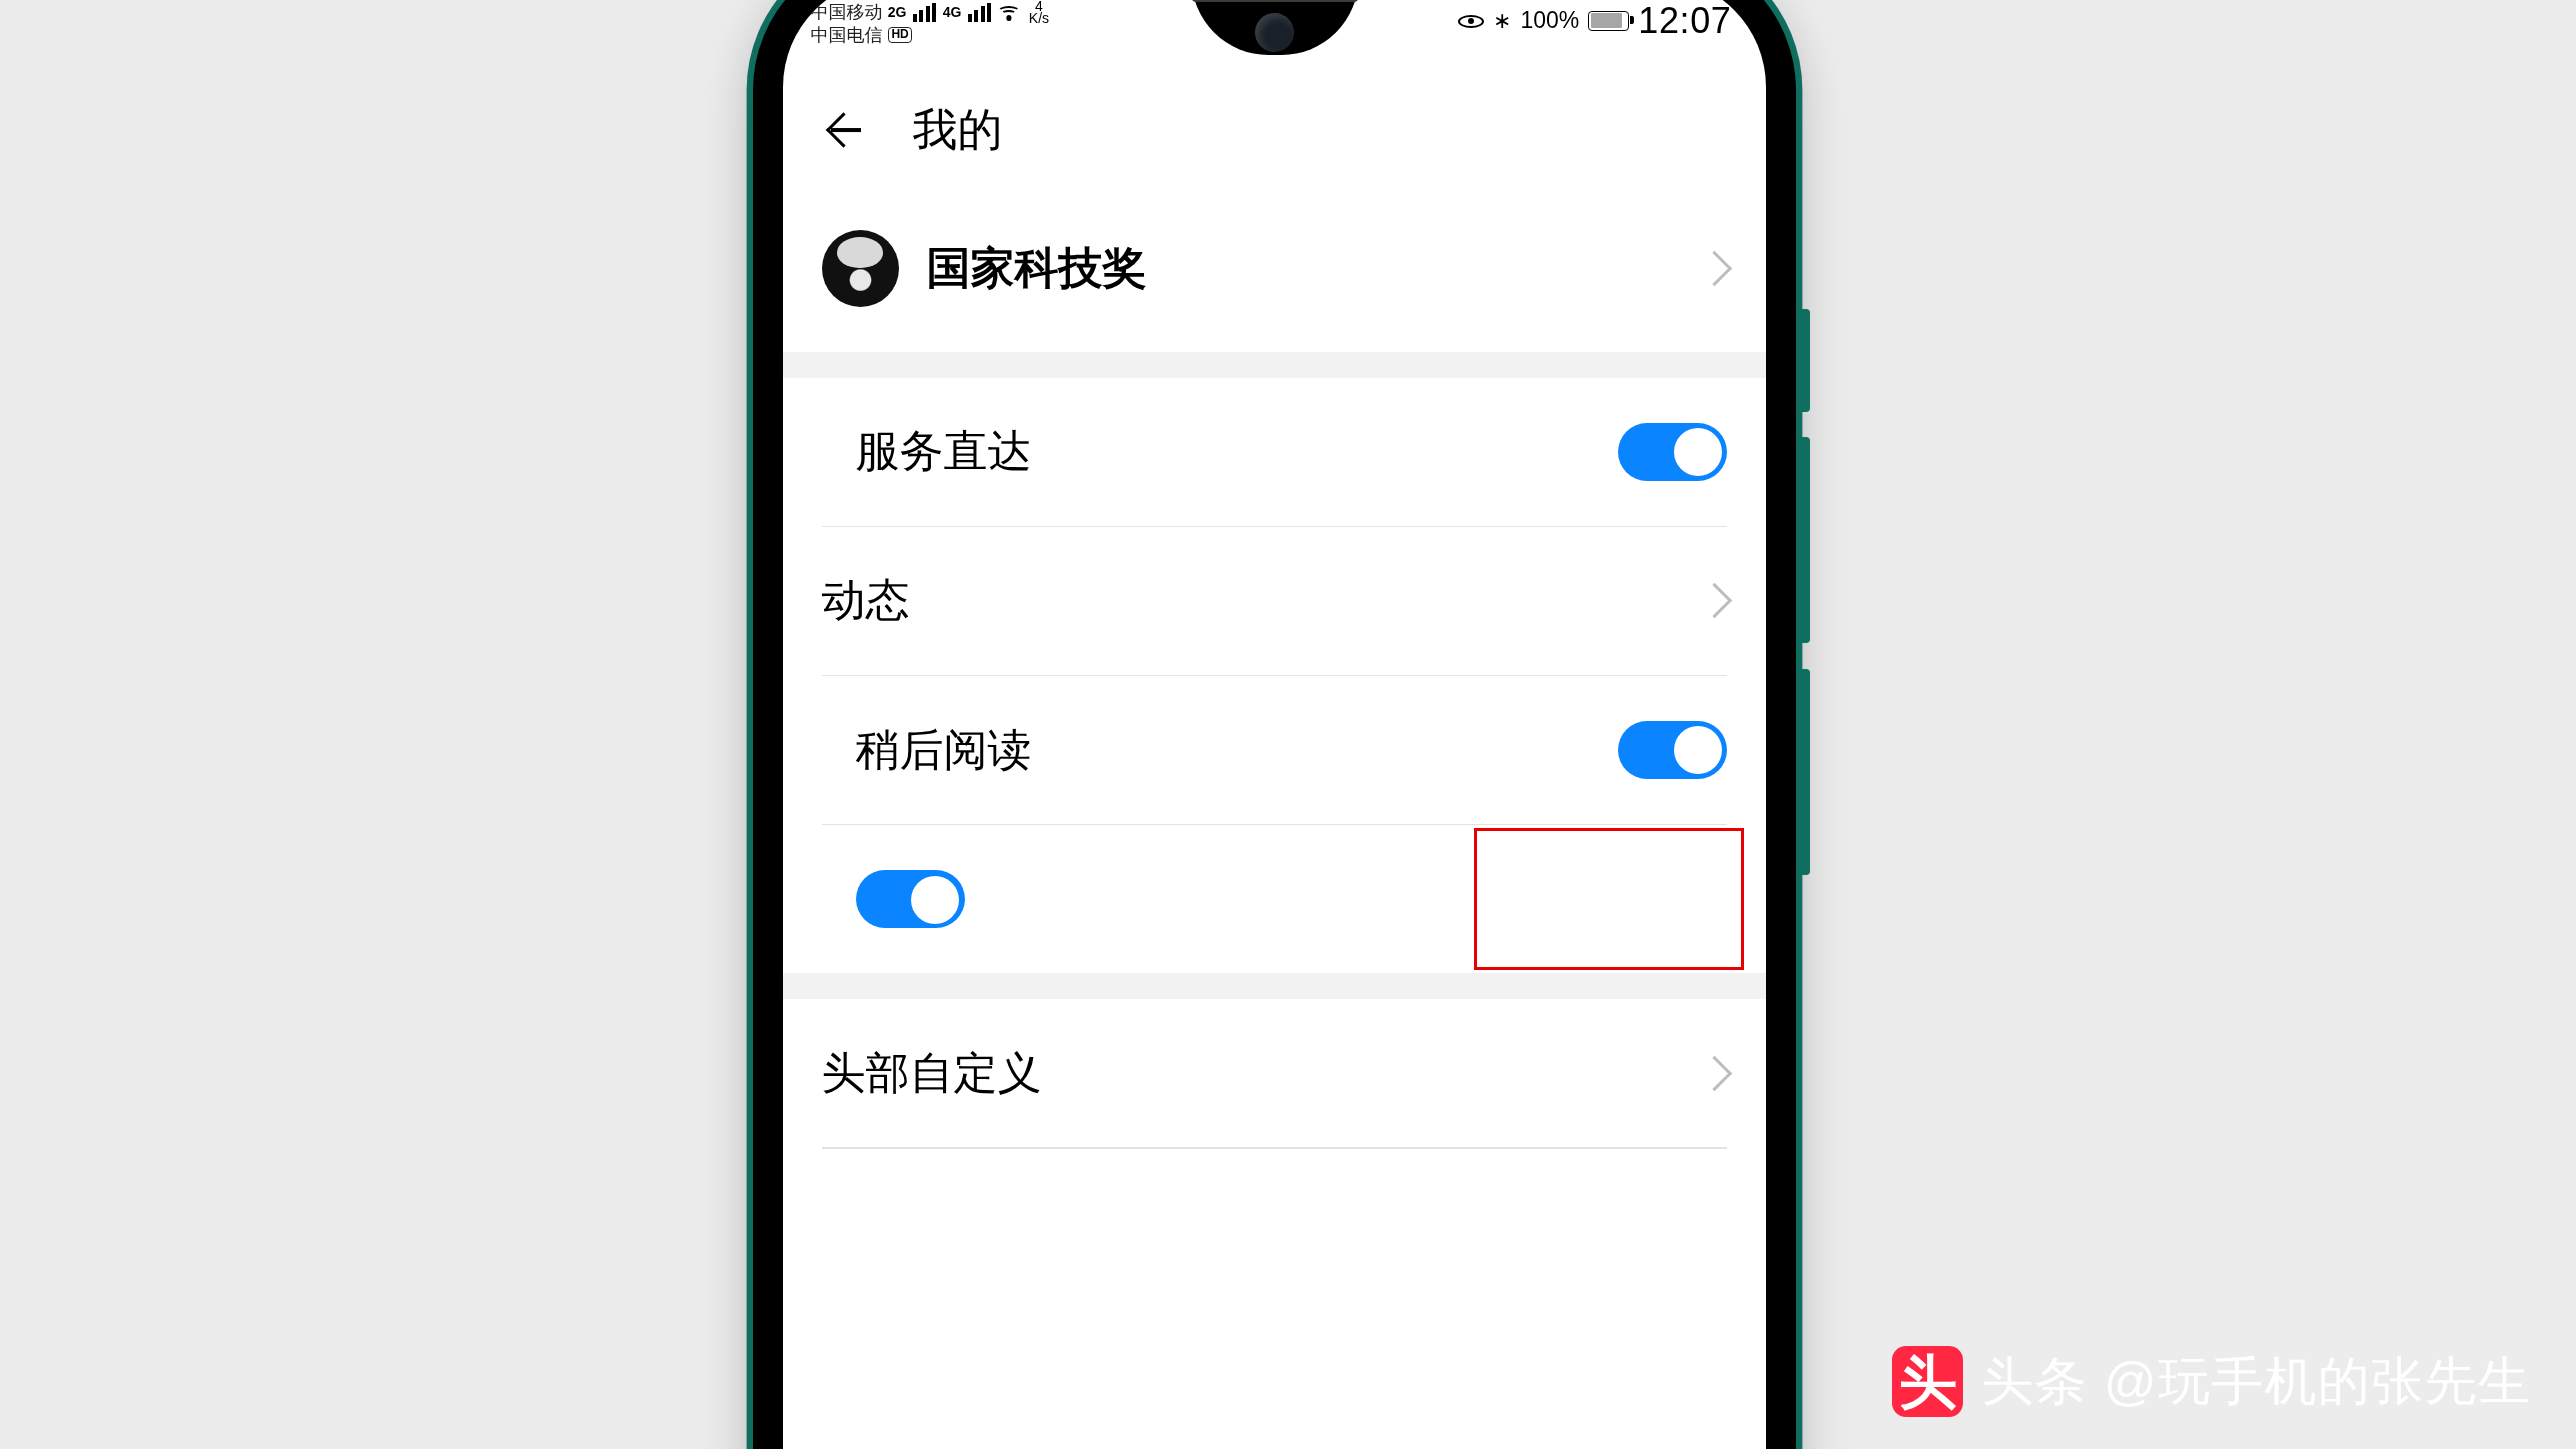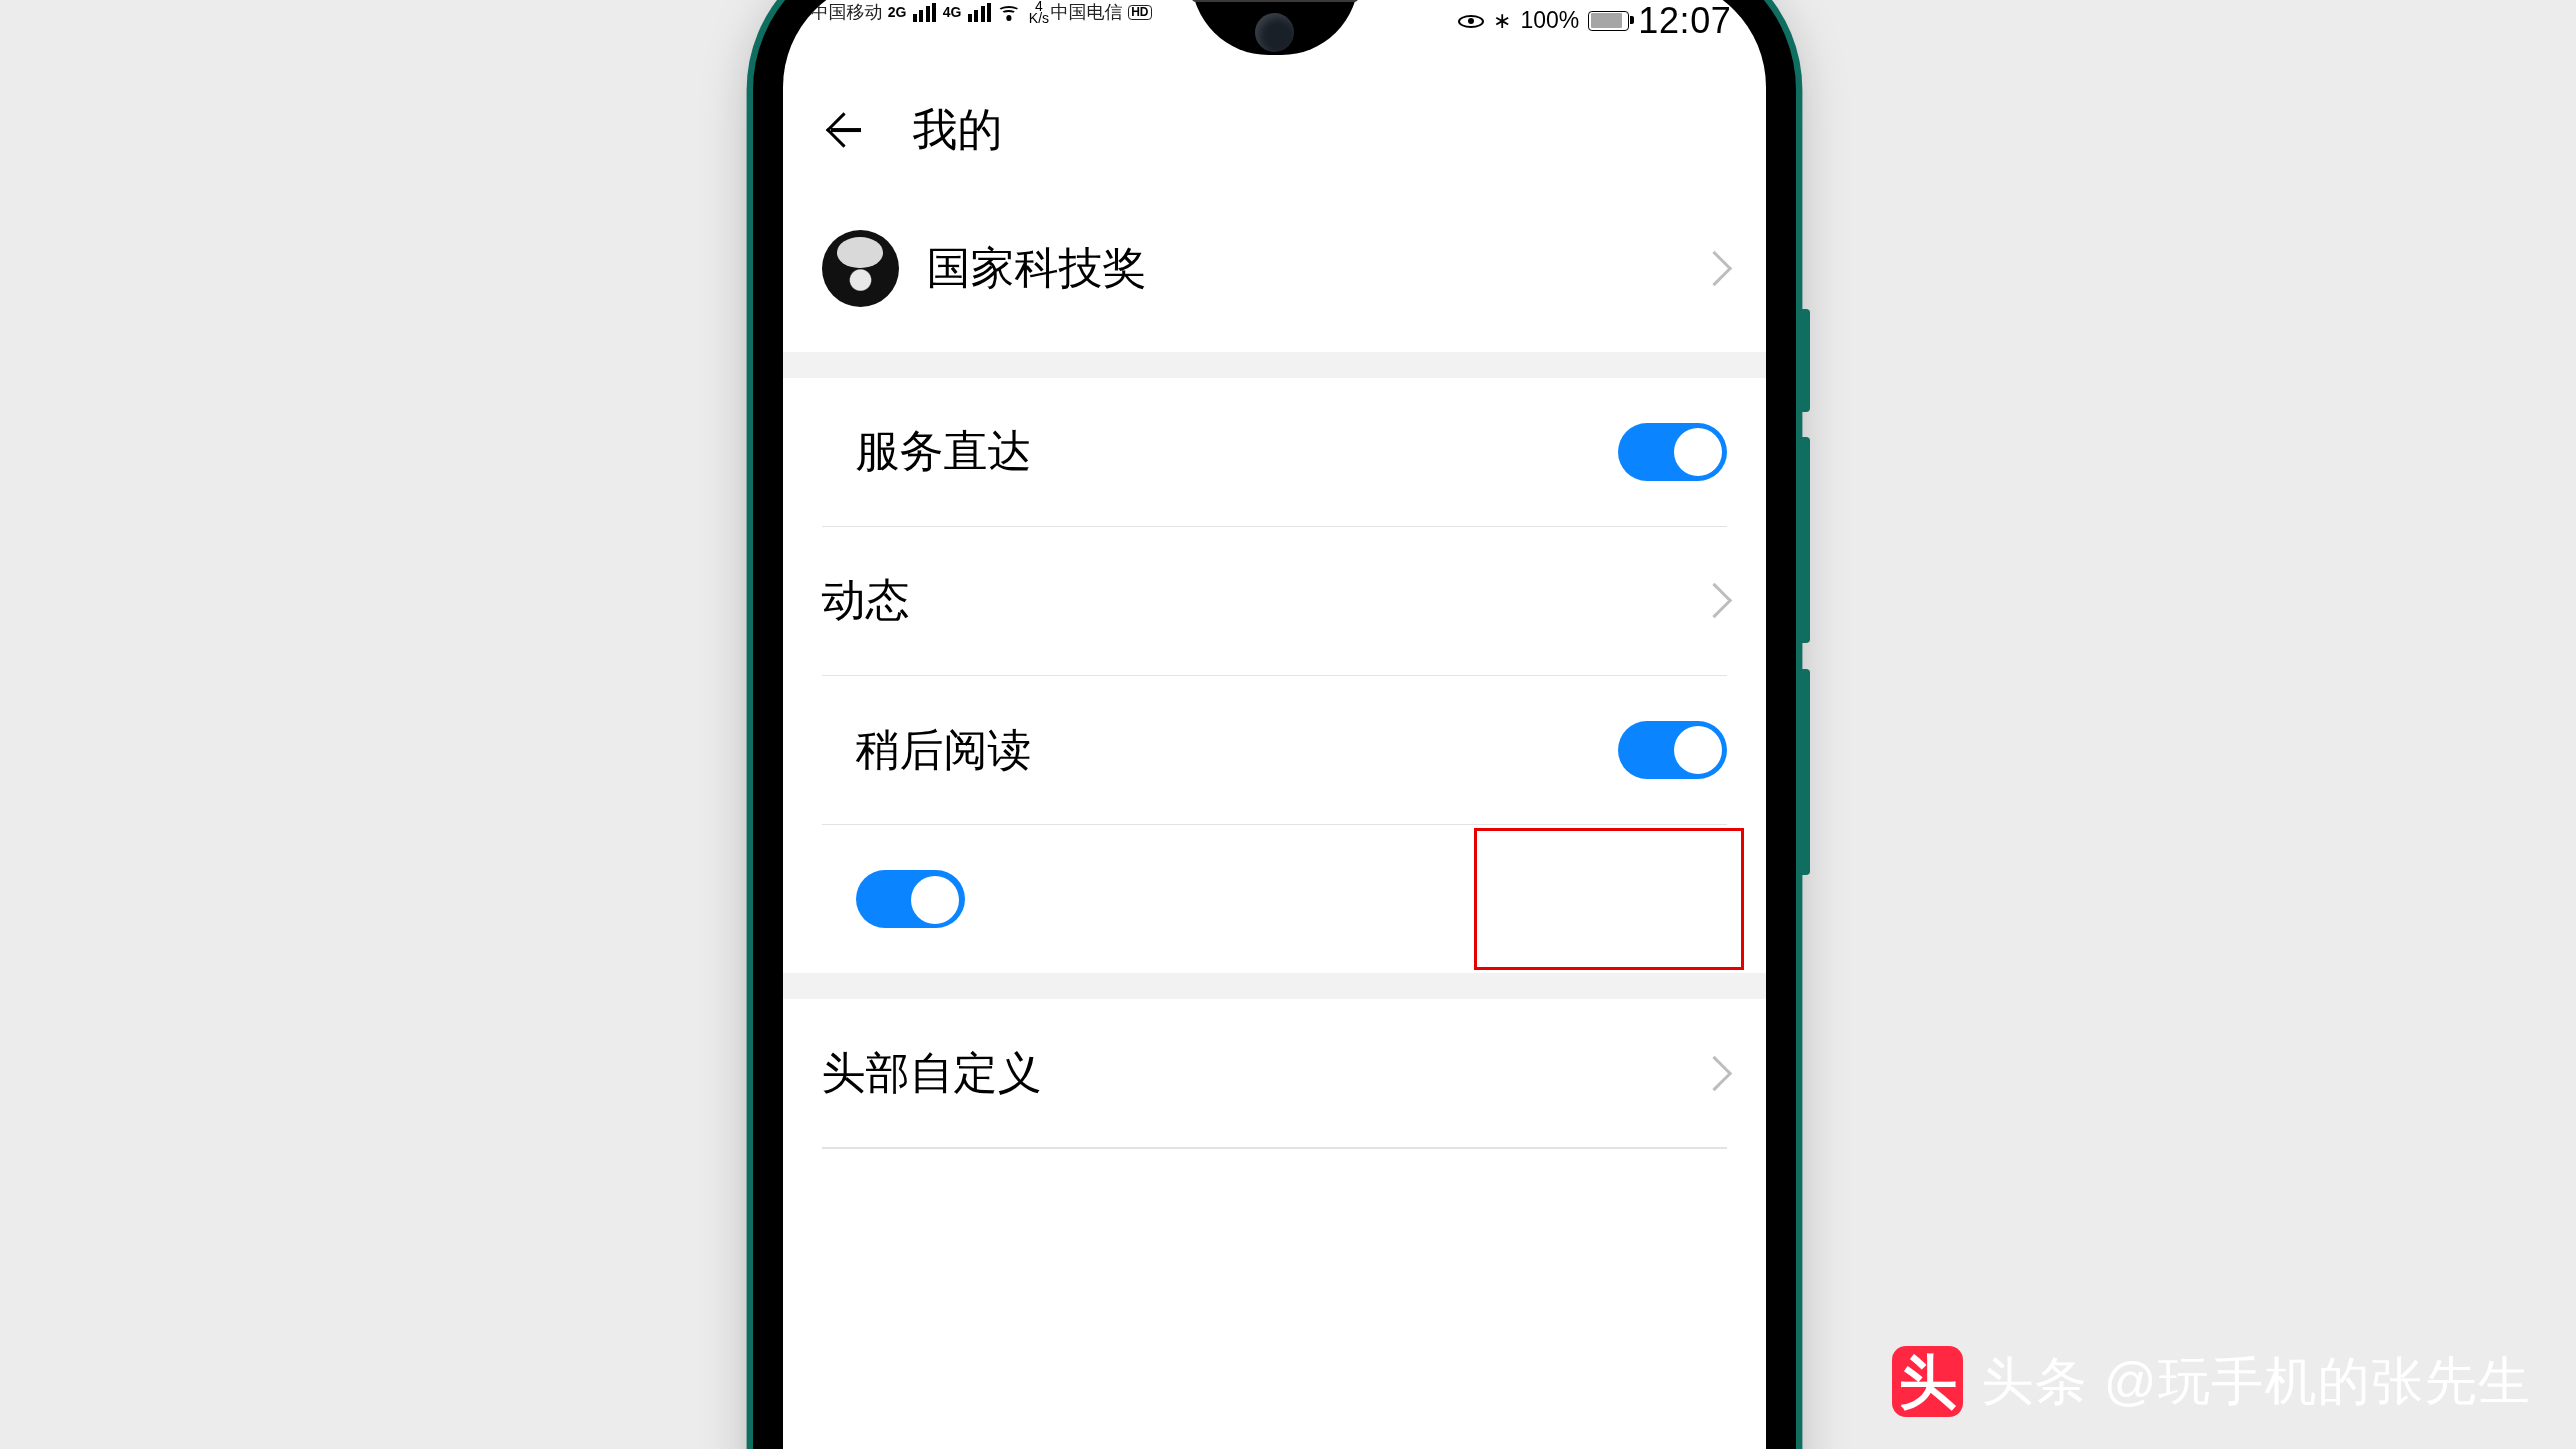--- a/index.html
+++ b/index.html
@@ -31,21 +31,21 @@
   .notch{
     position:absolute;left:50%;top:0;transform:translateX(-50%);
     width:167px;height:77px;background:#000;border-radius:0 0 90px 90px;
     z-index:50;
   }
   .notch::after{content:"";position:absolute;left:50%;top:35px;transform:translateX(-50%);width:39px;height:39px;border-radius:50%;background:#1a2028;box-shadow:inset 3.9px 3.9px 9px rgba(255,255,255,.15);}
   .earpiece{position:absolute;left:50%;top:15.5px;transform:translateX(-50%);width:167px;height:9px;border-radius:6.4px;background:#3a3a3a;z-index:51;}
   
   
   .statusbar{height:76px;padding:22px 35px 0 28px;display:flex;align-items:flex-start;justify-content:space-between;color:#000;font-size:19.3px;}
-  .stat-l{display:flex;flex-direction:row;gap:1.3px;line-height:1;}
+  .stat-l{display:flex;flex-direction:column;gap:1.3px;line-height:1;}
   .stat-l .row{display:flex;align-items:center;gap:5.2px;}
   .carrier{font-size:18px;color:#222;}
   .hd-badge{font-size:12px;border:1.3px solid #222;border-radius:3.9px;padding:0 2.6px;line-height:1.1;font-weight:bold;}
   .net-label{font-size:14px;font-weight:bold;}
   .sigbars{display:inline-flex;align-items:flex-end;gap:2.6px;margin:0 1.3px;}
   .sigbars i{display:block;width:3.9px;background:#000;}
   .sigbars i:nth-child(1){height:7.7px}.sigbars i:nth-child(2){height:11.6px}.sigbars i:nth-child(3){height:15.5px}.sigbars i:nth-child(4){height:19.3px}
   .wifi{display:inline-block;width:22px;height:19.3px;position:relative;}
   .wifi::before{content:"";position:absolute;left:50%;bottom:1.3px;width:5.2px;height:5.2px;border-radius:50%;background:#000;transform:translateX(-50%);}
   .wifi b{position:absolute;left:50%;bottom:-2.6px;border:2.6px solid #000;border-bottom:none;border-left-color:transparent;border-right-color:transparent;border-radius:50% 50% 0 0;transform:translateX(-50%);} 
@@ -68,21 +68,21 @@
   .back-arrow{width:39px;height:39px;position:relative;}
   .back-arrow::before{content:"";position:absolute;left:9px;top:50%;width:22px;height:22px;border-left:3.9px solid #000;border-bottom:3.9px solid #000;transform:translateY(-50%) rotate(45deg);}
   .back-arrow::after{content:"";position:absolute;left:9px;top:50%;width:30px;height:3.9px;background:#000;transform:translateY(-50%);}
   .header-title{font-size:45px;font-weight:500;color:#000;}
   
   
   .section{background:#fff;}
   .gap{height:26px;background:#f2f2f2;}
   .row-item{display:flex;align-items:center;padding:0 39px;position:relative;}
   .row-item .label{font-size:44px;color:#000;flex:1;}
-  .profile{height:167px;}
+  .profile{height:167px;font-weight:bold;}
   .avatar{width:77px;height:77px;border-radius:50%;background:radial-gradient(circle at 50% 65%, #e8e8e8 0 16%, #111 18% 100%);margin-right:28px;position:relative;overflow:hidden;flex:none;}
   .avatar::before{content:"";position:absolute;left:15.5px;top:7.7px;width:46px;height:31px;border-radius:50% 50% 48% 48%;background:#d9d9d9;}
   .chevron{width:22px;height:22px;border-top:3.2px solid #bdbdbd;border-right:3.2px solid #bdbdbd;transform:rotate(45deg);flex:none;}
   .divider{height:1.3px;background:#e3e3e3;margin:0 39px;}
   .toggle-row{height:148px;position:relative;margin-left:34px;}
   .nav-row{height:148px;}
   
   .toggle{width:109px;height:58px;border-radius:58px;background:#0a84ff;position:relative;flex:none;}
   .toggle::after{content:"";position:absolute;right:5.2px;top:5.2px;width:48px;height:48px;border-radius:50%;background:#fff;}
   

